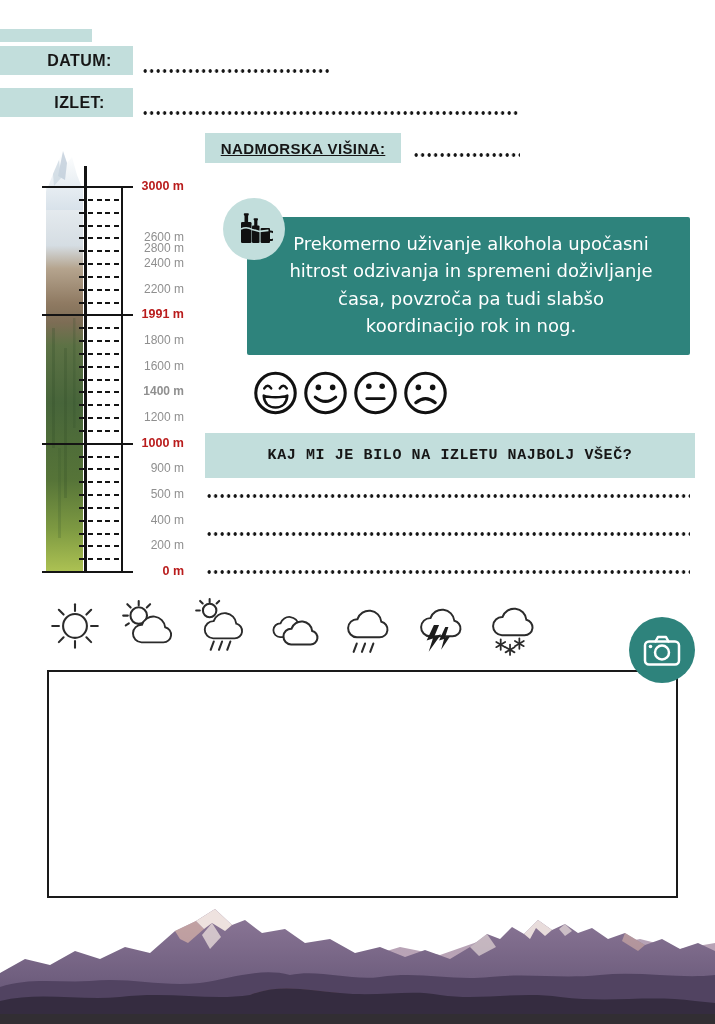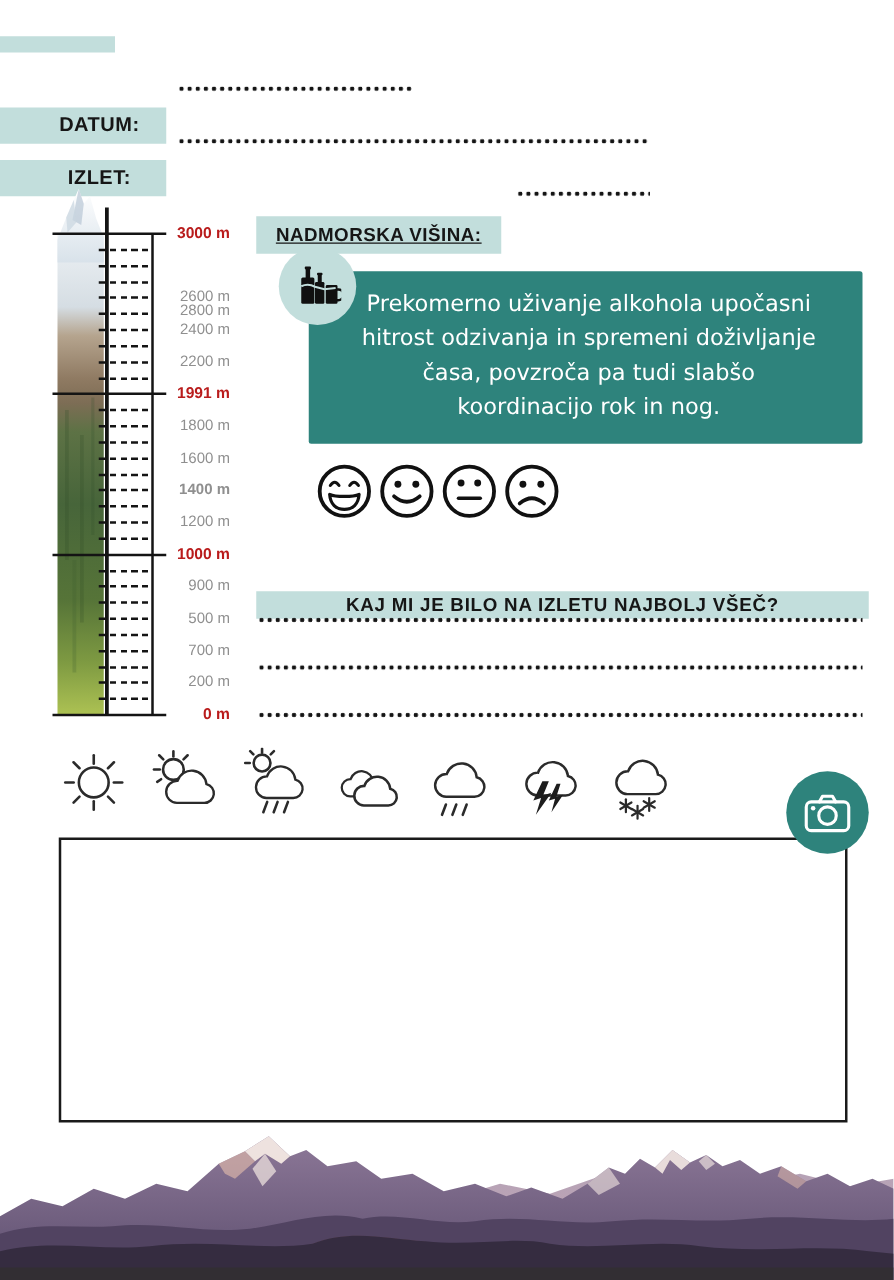--- a/index.html
+++ b/index.html
@@ -1,26 +1,26 @@
 <!DOCTYPE html>
 <html><head>
 <meta charset="utf-8">
 <style>
   html,body{margin:0;padding:0;background:#fff;}
   .canvas{position:relative;width:715px;height:1024px;background:#ffffff;overflow:hidden;
           font-family:"Liberation Sans",sans-serif;color:#161616;}
 
   
   .teal-box{position:absolute;background:#c2dedc;display:flex;align-items:center;justify-content:center;
-            font-weight:bold;letter-spacing:.4px;margin-top:40px;}
+            font-weight:bold;letter-spacing:.4px;}
   .strip{position:absolute;left:0;top:29px;width:92px;height:13px;background:#c2dedc;}
   .datum-box{left:0;top:46px;width:133px;height:29px;font-size:16px;padding-left:26px;box-sizing:border-box;}
   .izlet-box{left:0;top:88px;width:133px;height:29px;font-size:16px;padding-left:26px;box-sizing:border-box;}
   .nv-box{left:205px;top:133px;width:196px;height:30px;font-size:15px;text-decoration:underline;}
-  .q-box{left:205px;top:433px;width:490px;height:22px;font-size:15px;letter-spacing:.6px;}
+  .q-box{left:205px;top:433px;width:490px;height:45px;font-size:15px;letter-spacing:.6px;font-family:Liberation Mono, monospace;}
 
   
   .dots{position:absolute;height:6px;
         background-image:radial-gradient(circle at 2.2px 3px,#141414 1.55px,transparent 1.95px);
         background-size:6.5px 6px;background-repeat:repeat-x;}
   .datum-dots{left:143px;top:68px;width:188px;}
   .izlet-dots{left:143px;top:110px;width:377px;}
   .nv-dots{left:414px;top:152px;width:106px;}
   .ans-dots{left:207px;width:483px;}
 
@@ -184,21 +184,21 @@
       <div class="scale-label" style="top: 256px;">2400 m</div>
       <div class="scale-label" style="top: 281.667px;">2200 m</div>
       <div class="scale-label bold" style="top: 307.333px;">1991 m</div>
       <div class="scale-label" style="top: 333px;">1800 m</div>
       <div class="scale-label" style="top: 358.667px;">1600 m</div>
       <div class="scale-label" style="top: 384.333px; font-weight: bold;">1400 m</div>
       <div class="scale-label" style="top: 410px;">1200 m</div>
       <div class="scale-label bold" style="top: 435.667px;">1000 m</div>
       <div class="scale-label" style="top: 461.333px;">900 m</div>
       <div class="scale-label" style="top: 487px;">500 m</div>
-      <div class="scale-label" style="top: 512.667px;">700 m</div>
+      <div class="scale-label" style="top: 512.667px;">400 m</div>
       <div class="scale-label" style="top: 538.333px;">200 m</div>
       <div class="scale-label bold" style="top: 564px;">0 m</div>
     </div>
 
   <div class="alc-box"></div>
   <div class="alc-text">Prekomerno uživanje alkohola upočasni
 hitrost odzivanja in spremeni doživljanje
 časa, povzroča pa tudi slabšo
 koordinacijo rok in nog.</div>
   <div class="alc-circle">

